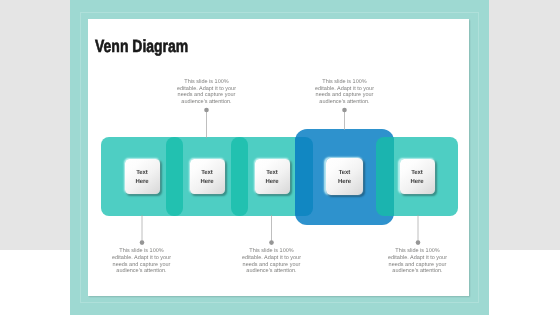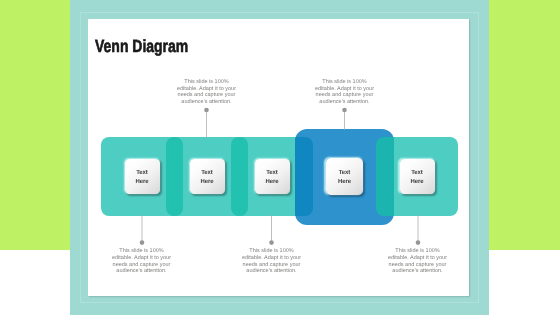--- a/index.html
+++ b/index.html
@@ -1,17 +1,17 @@
 <!DOCTYPE html>
 <html><head>
 <meta charset="utf-8">
 <style>
   html,body{margin:0;padding:0;}
   body{-webkit-font-smoothing:antialiased;text-rendering:geometricPrecision;width:560px;height:315px;background:#ffffff;font-family:"Liberation Sans",sans-serif;overflow:hidden;}
-  .slide{position:absolute;left:0;top:0;width:560px;height:250px;background:#bef264;}
+  .slide{position:absolute;left:0;top:0;width:560px;height:250px;background:#e5e5e5;}
   .frame{position:absolute;left:70px;top:0;width:419px;height:315px;background:#9ED9D2;}
   .frame-inner-line{position:absolute;left:80px;top:12px;width:399px;height:291px;border:1px solid #AFE0DA;box-sizing:border-box;}
   .canvas{position:absolute;left:88px;top:19px;width:381px;height:277px;background:#fff;box-shadow:0.7px 0.7px 1.2px rgba(90,125,120,0.33);}
   .title{position:absolute;left:95px;top:38.4px;font-size:17.6px;font-weight:bold;color:#1a1a1a;
          -webkit-text-stroke:0.6px #151515;
          transform:scaleX(0.795);transform-origin:left top;white-space:nowrap;line-height:1;}
   .venn{position:absolute;left:0;top:0;width:560px;height:315px;}
   .note{position:absolute;font-size:5.5px;line-height:6.7px;color:#80807f;text-align:center;white-space:pre-line;}
   .tbox{position:absolute;width:35px;height:35px;border-radius:4.5px;
         background:linear-gradient(140deg,#ffffff 0%,#fdfdfd 24%,#f2f2f2 56%,#dcdcdc 92%,#d3d3d3 100%);

